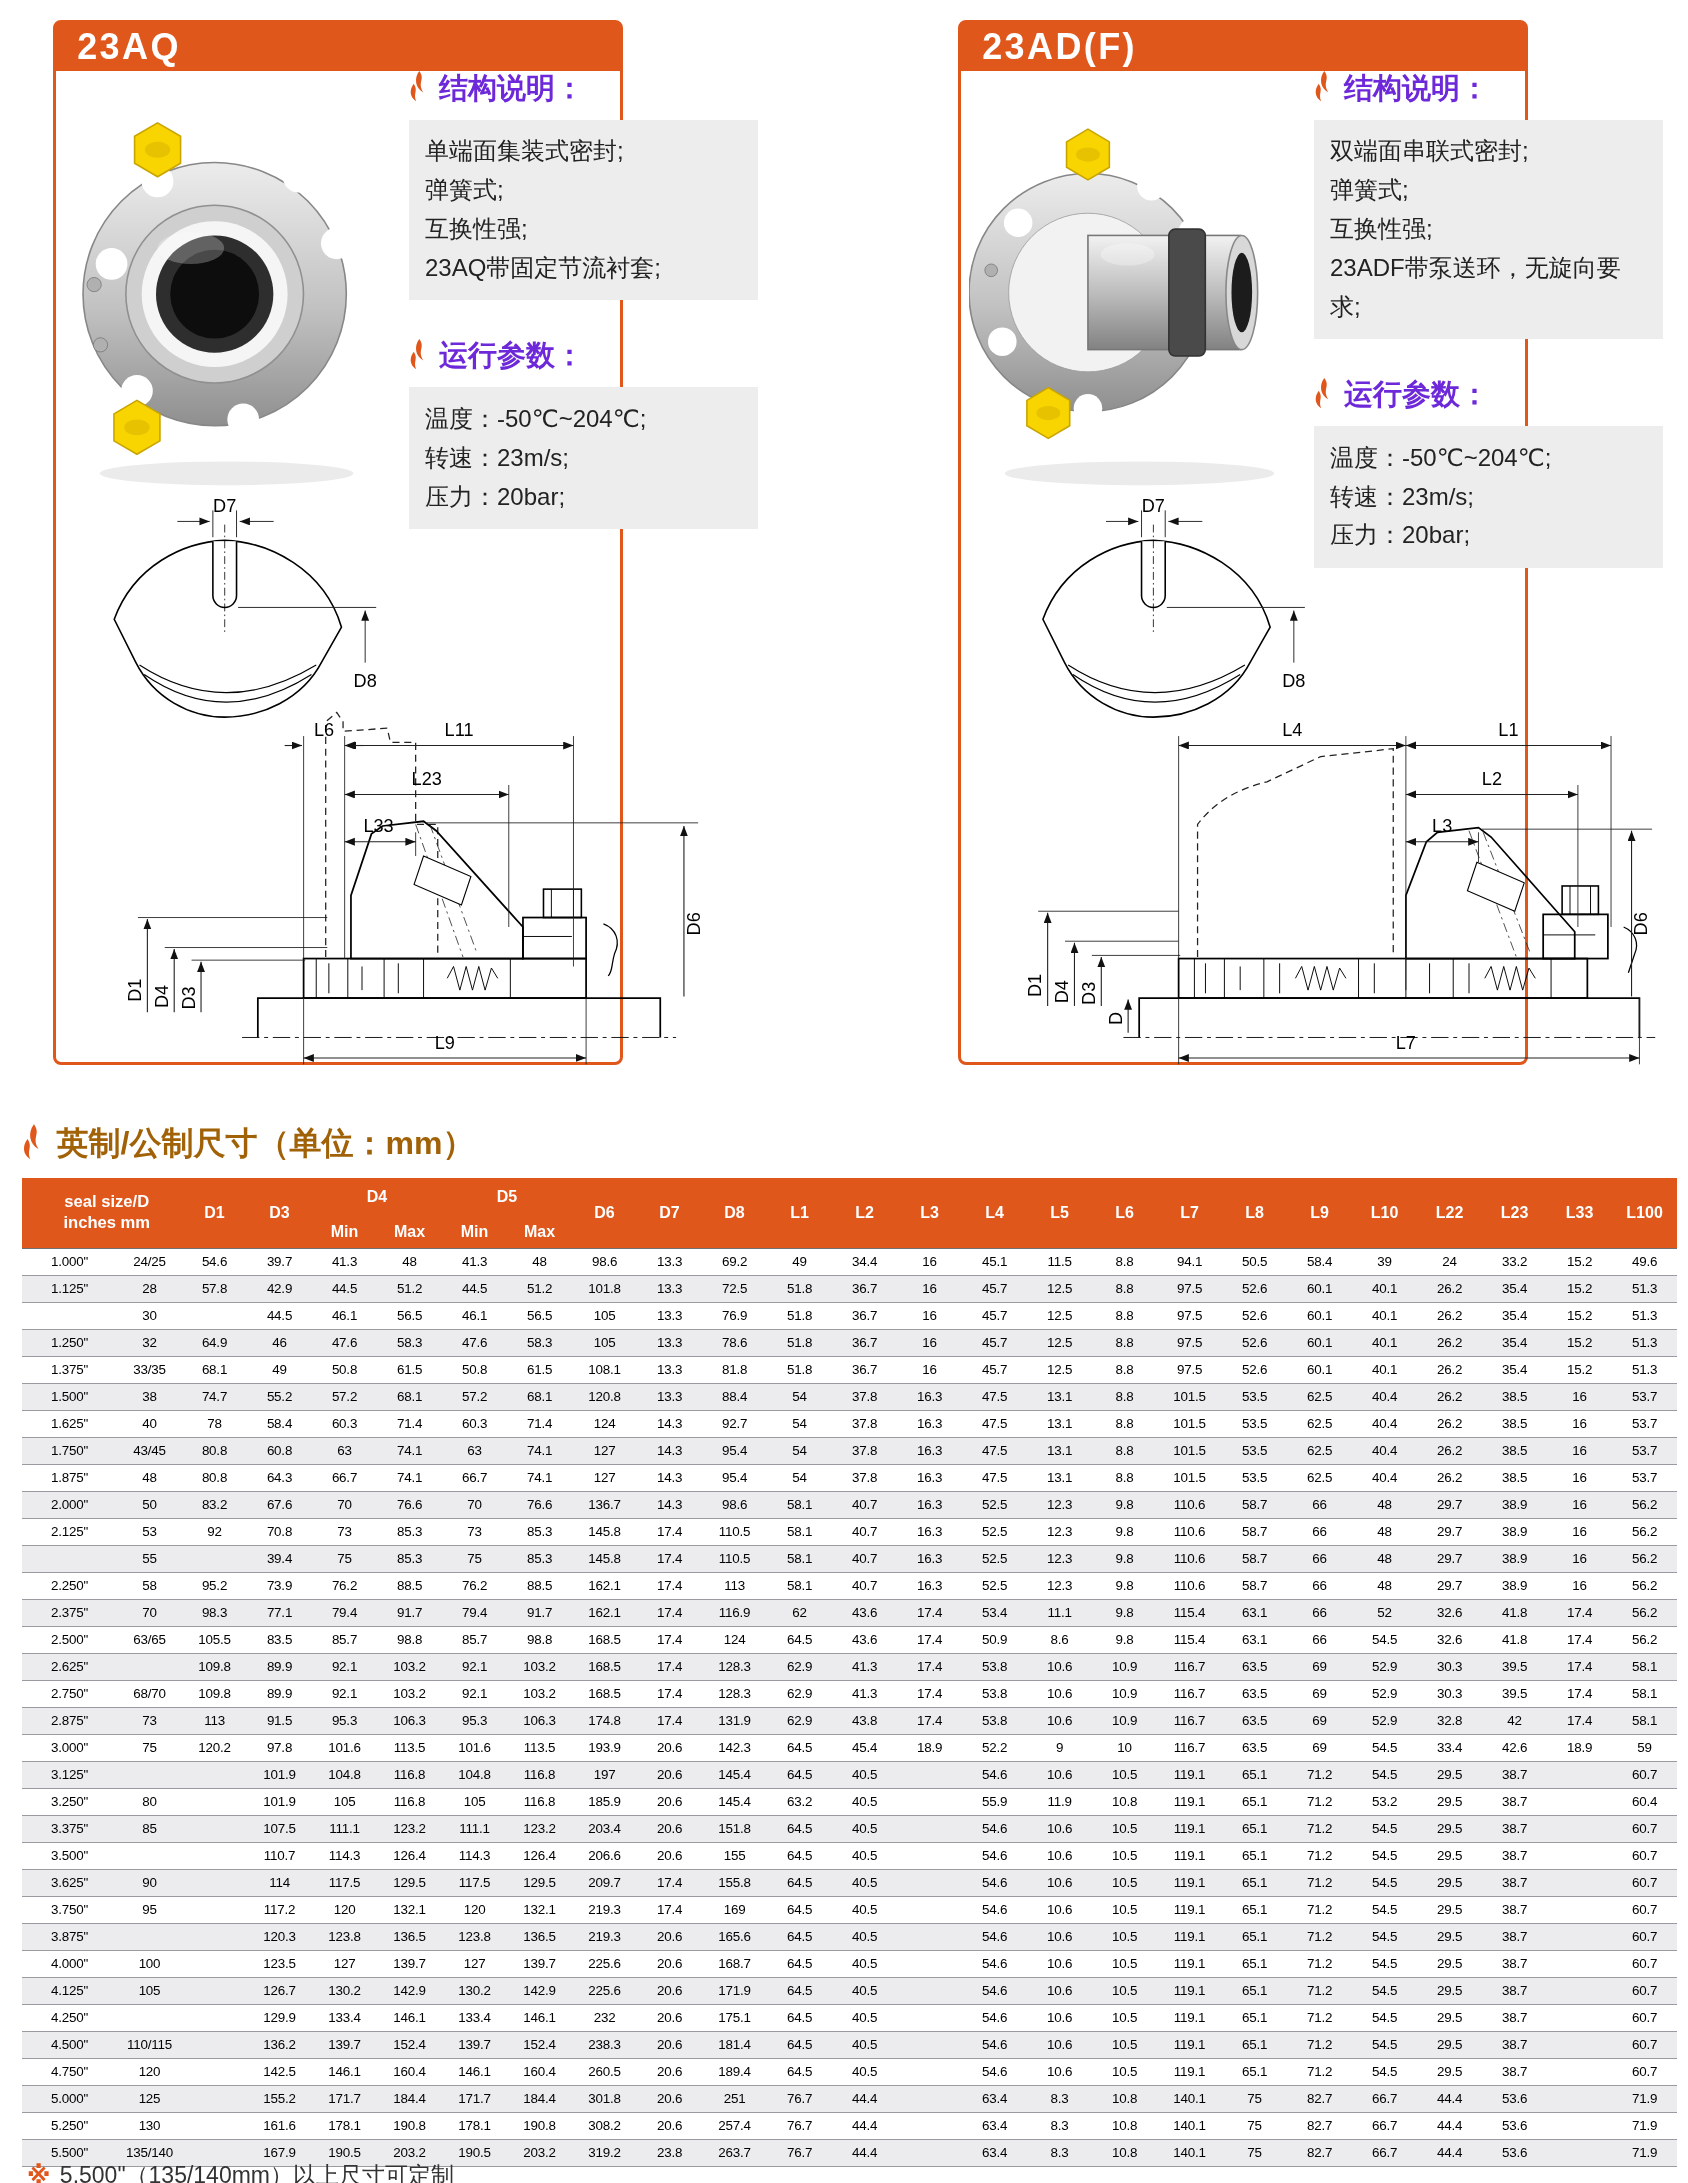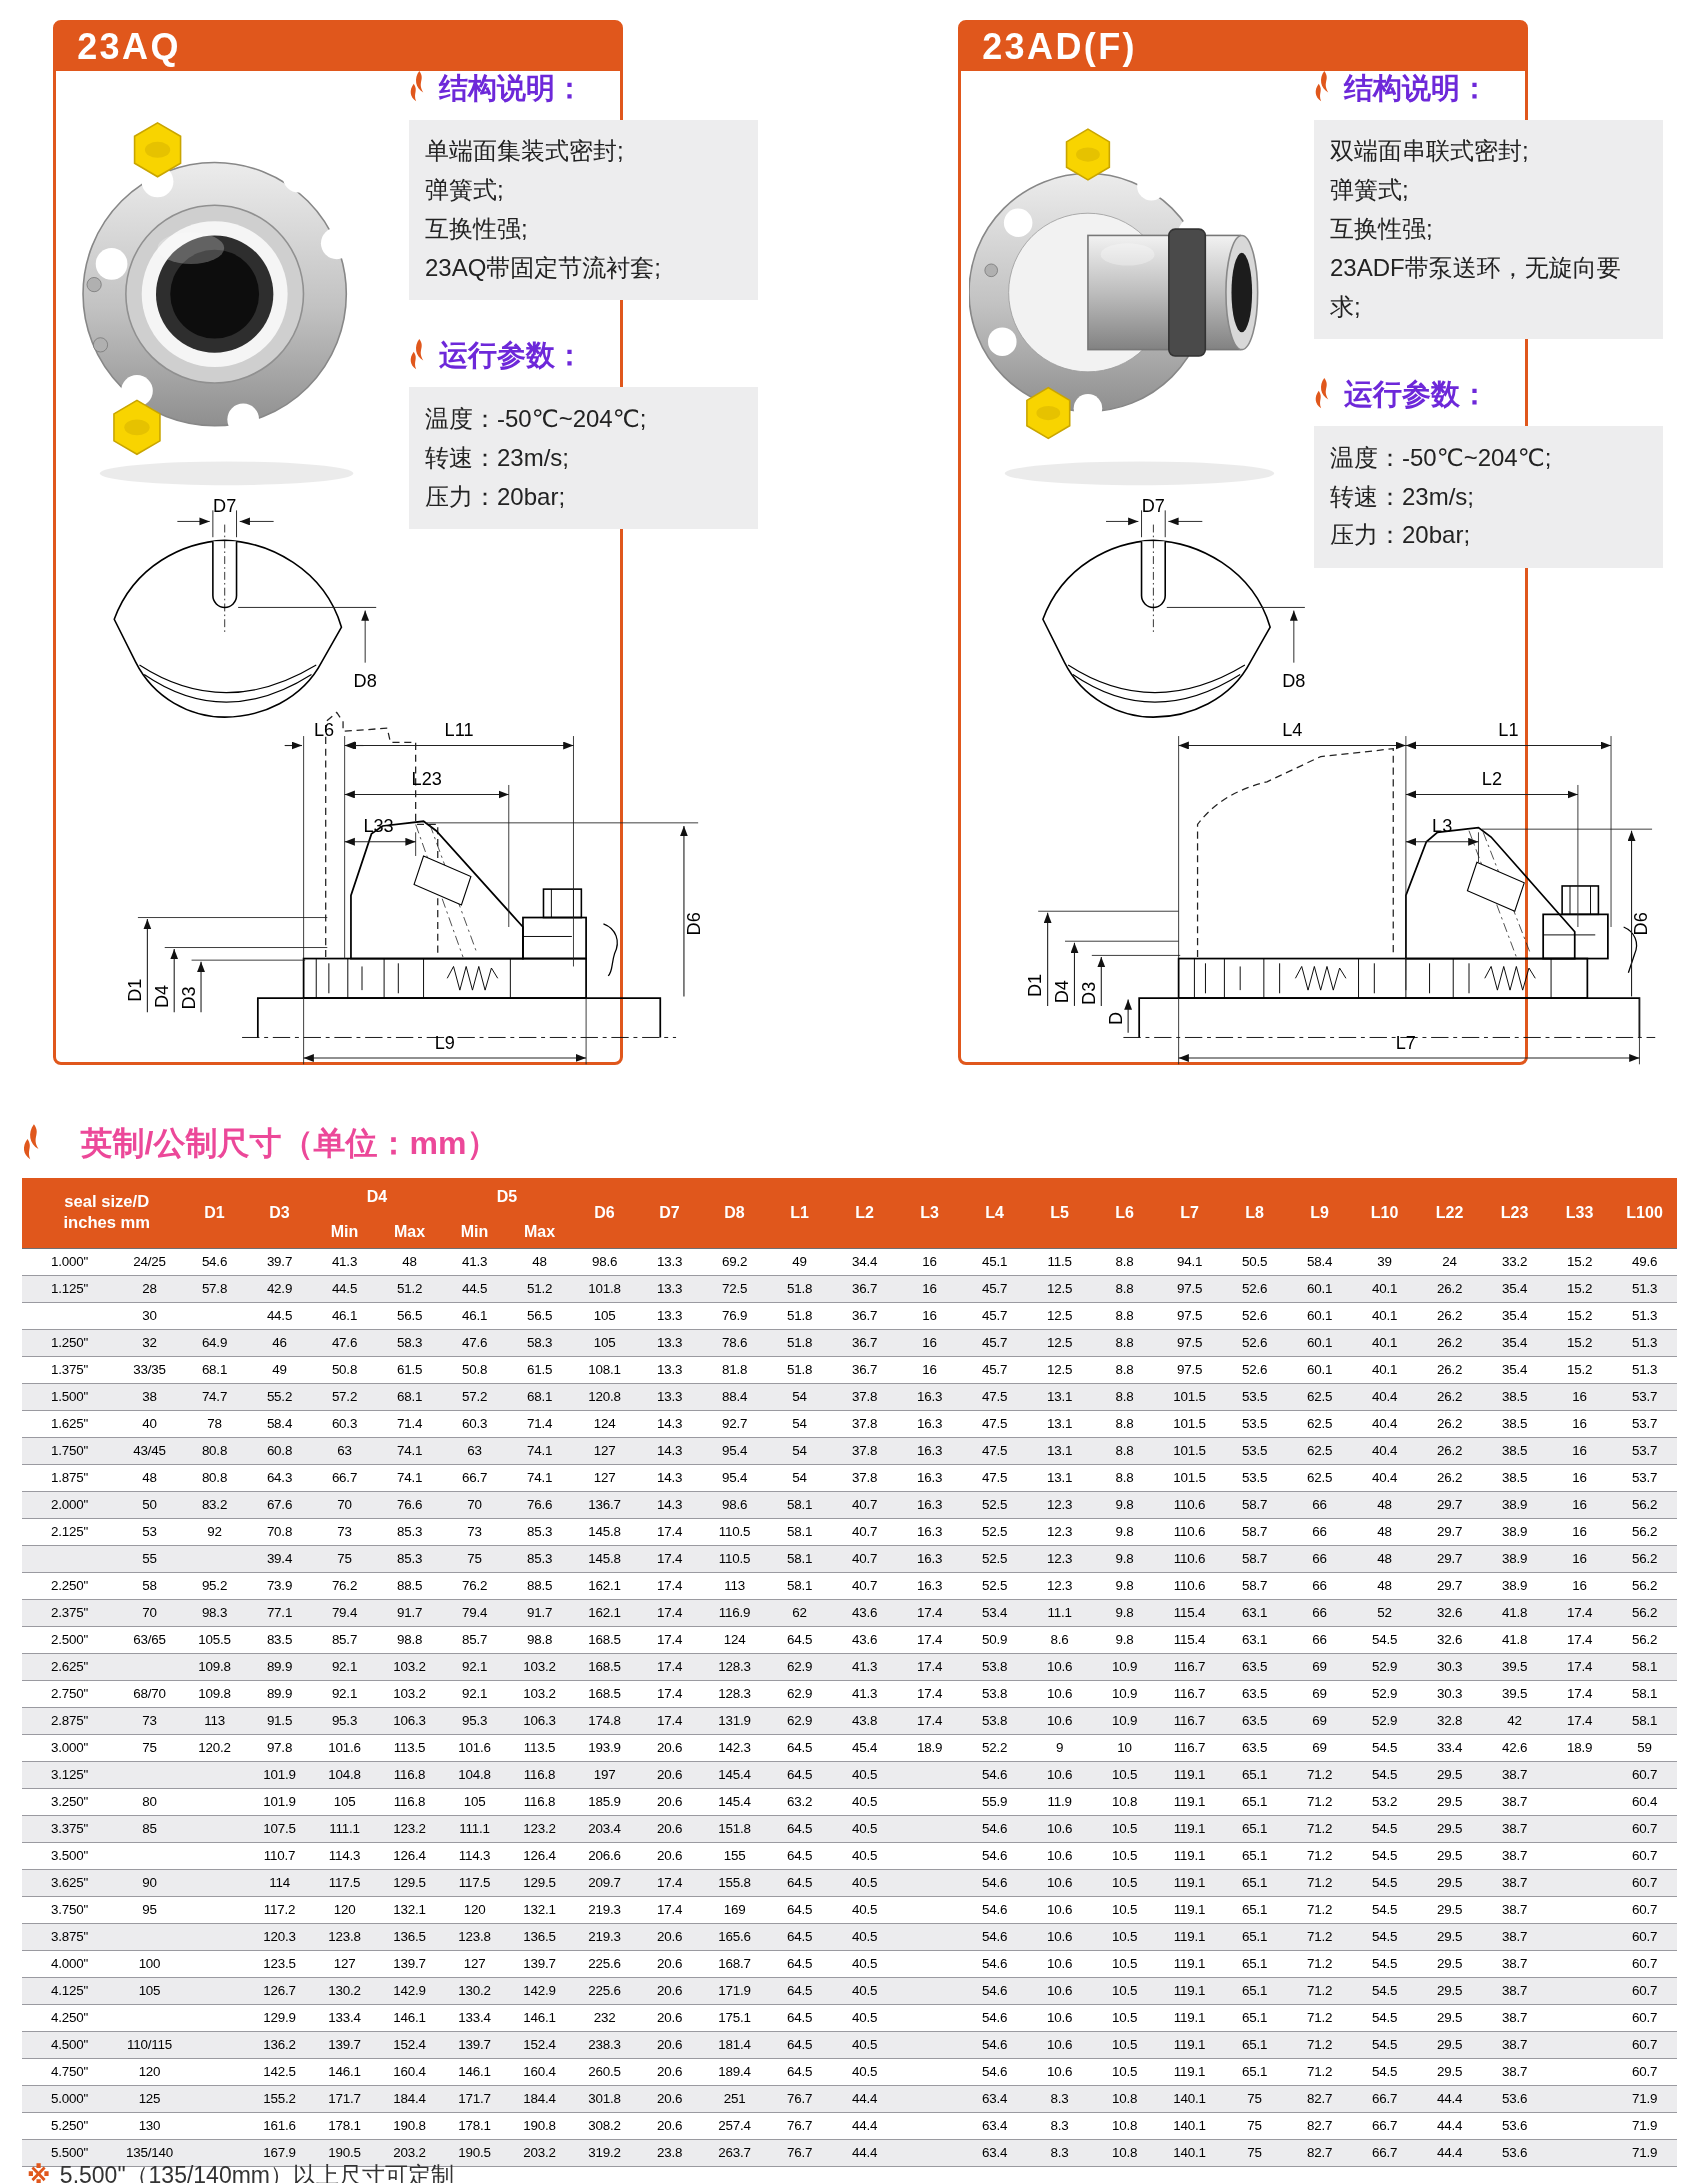--- a/index.html
+++ b/index.html
@@ -20,21 +20,21 @@
   .h-row .h-txt { font-size:29px; font-weight:bold; color:#6d28d9; }
   .flame { flex:0 0 auto; }
   .info-list { background:#EDEDEE; padding:12.6px 16px; font-size:24px; line-height:1.62; color:#222; }
 
   .dwg { position:absolute; left:3.2px; top:462px; width:707px; height:581px; }
   .dwg svg { width:100%; height:100%; }
   svg text { font-size:23px; fill:#000; font-family:"Liberation Sans","DejaVu Sans",sans-serif; }
 
   
   .section-title { position:absolute; left:22px; top:1122px; display:flex; align-items:center; gap:12.6px; }
-  .section-title .t-txt { font-size:32px; font-weight:bold; color:#ec4899;margin-left:24px; }
+  .section-title .t-txt { font-size:32px; font-weight:bold; color:#a16207; }
 
   .dim-table { position:absolute; left:22px; top:1178px; width:1644px; border-collapse:collapse; table-layout:fixed; }
   .dim-table th { background:#E0571C; color:#fff; font-weight:bold; font-size:16px; text-align:center; padding:0; }
   .dim-table thead tr:first-child th { height:38px; }
   .dim-table thead tr:last-child  th { height:32px; font-size:16px; }
   .th-seal { text-align:left; padding-left:9.5px !important; line-height:1.25; font-size:16.6px !important; }
   .dim-table td { font-size:13.4px; color:#000; text-align:center; height:27px; padding:0;
                   letter-spacing:-0.2px; white-space:nowrap; overflow:hidden; }
   .dim-table tbody tr { border-top:0.8px solid #9a9aa0; }
   .dim-table tbody tr:first-child { border-top:1.6px solid #6f6f74; }

